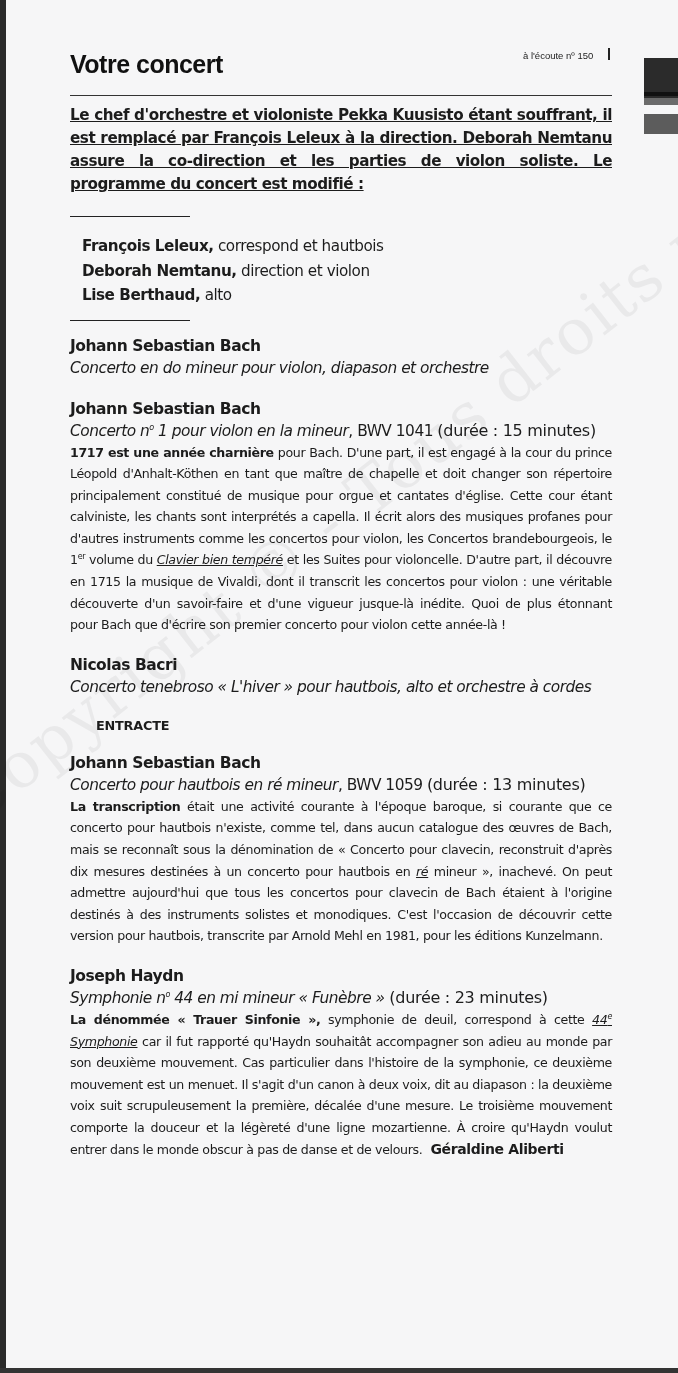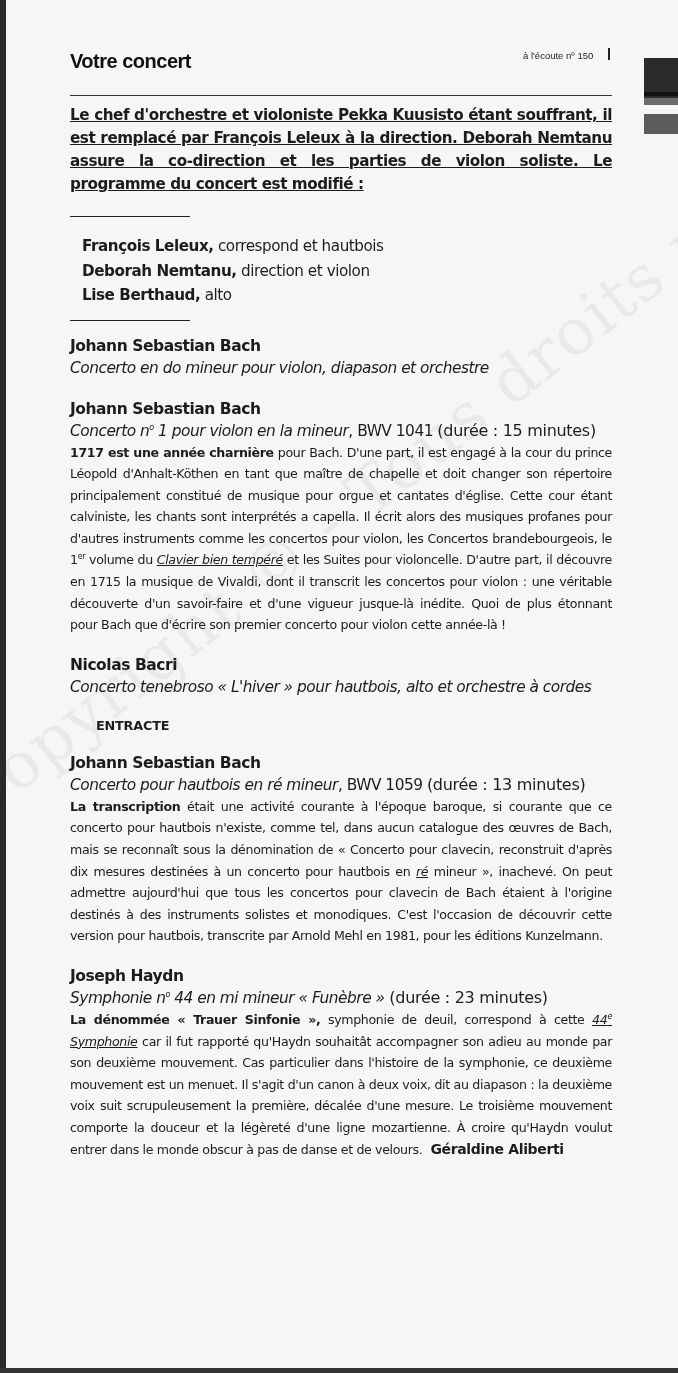--- a/index.html
+++ b/index.html
@@ -20,21 +20,21 @@
   .watermark {
     position: absolute; left: -60px; top: 780px;
     transform: rotate(-38deg); transform-origin: left top;
     font-family: "DejaVu Serif", serif; font-size: 64px;
     color: rgba(0,0,0,0.05); white-space: nowrap; letter-spacing: 2px;
   }
 
   .header-title {
     position: absolute; left: 70px; top: 50px;
     font-family: "Liberation Sans", sans-serif; font-weight: bold;
-    font-size: 20px; letter-spacing: -0.5px; color: #111;
+    font-size: 25px; letter-spacing: -0.5px; color: #111;
   }
   .header-issue {
     position: absolute; left: 523px; top: 50px;
     font-family: "Liberation Sans", sans-serif; font-size: 9.5px; color: #222;
   }
   .header-issue-bar { position: absolute; left: 608px; top: 48px; width: 2px; height: 12px; background: #222; }
   .header-rule { position: absolute; left: 70px; top: 95px; width: 542px; height: 1px; background: #333; }
 
   .content {
     position: absolute; left: 70px; top: 104px; width: 542px;

